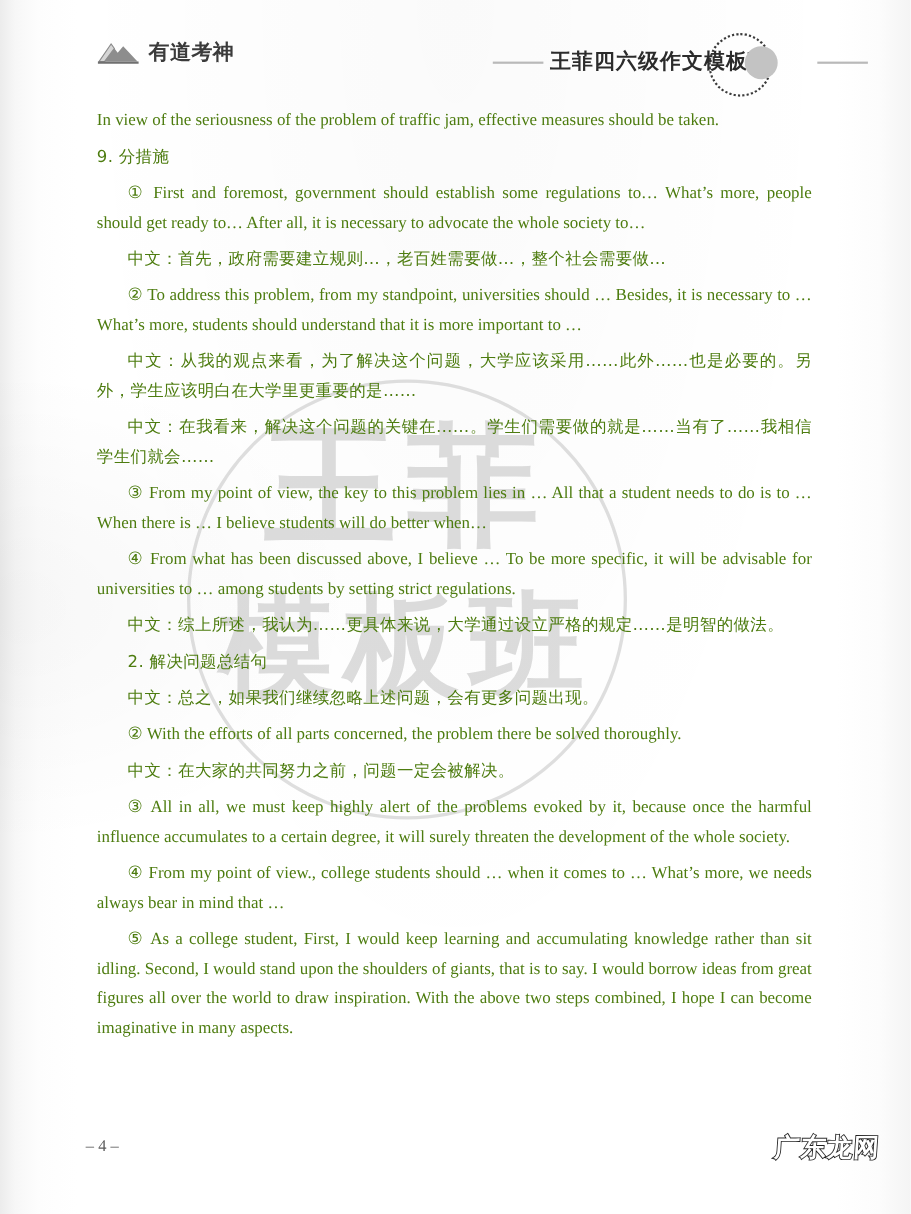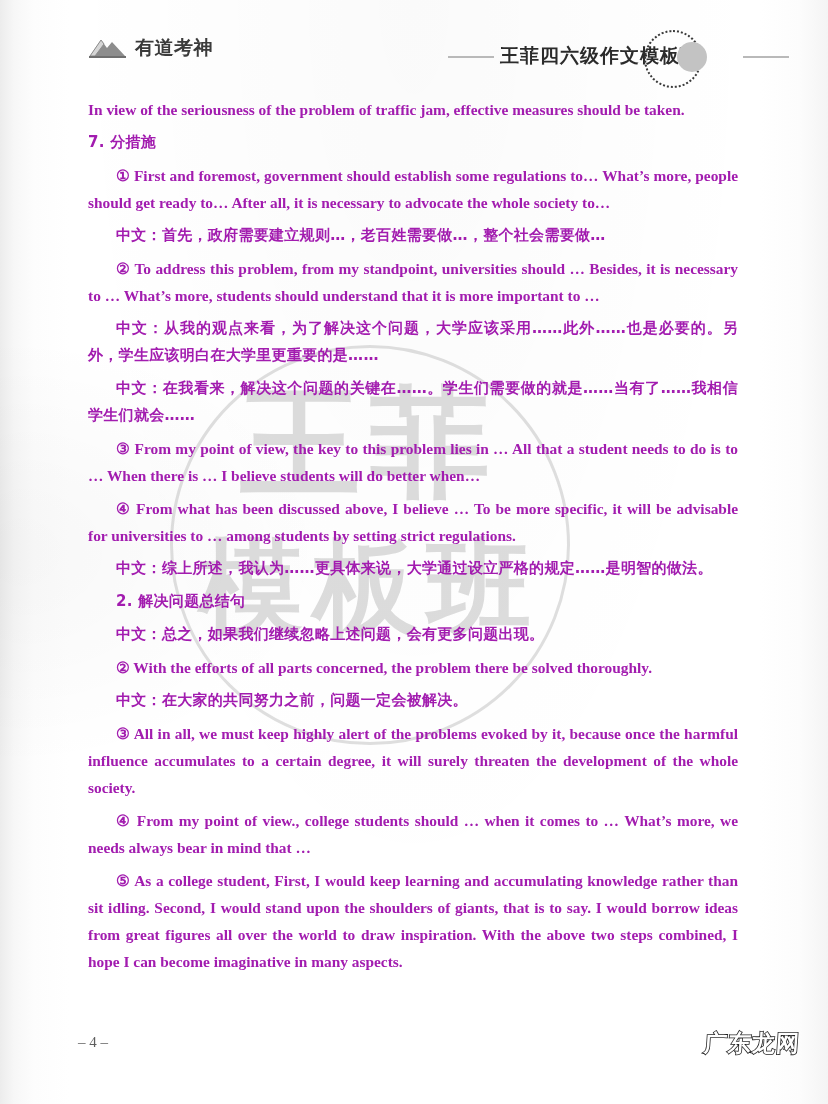--- a/index.html
+++ b/index.html
@@ -153,22 +153,21 @@
     letter-spacing: 1px;
     margin: 0 0 12px 0;
     color: #151515;
   }
   p.line {
     margin: 0 0 6px 0;
     font-size: 15.4px;
     line-height: 27px;
     text-align: justify;
     text-justify: inter-word;
-    color: #a21caf;
-    font-weight: bold;
+    color: #4d7c0f;
   }
   p.en { font-family: "Liberation Serif", "DejaVu Serif", serif; }
   p.cn {
     font-family: "DejaVu Sans", sans-serif;
     font-size: 15px;
     letter-spacing: 0.3px;
   }
   p.indent { text-indent: 28px; }
   p.noindent { text-indent: 0; }
 
@@ -234,21 +233,21 @@
     <div class="dot-ring"></div>
     <div class="gray-dot"></div>
     <div class="rule rule-right"></div>
   </div>
 
 </div>
 
 <div class="content">
   <div id="lines">
       <p class="line en noindent">In view of the seriousness of the problem of traffic jam, effective measures should be taken.</p>
-      <p class="line cn noindent">7. 分措施</p>
+      <p class="line cn noindent">9. 分措施</p>
       <p class="line en indent">① First and foremost, government should establish some regulations to… What’s more, people should get ready to… After all, it is necessary to advocate the whole society to…</p>
       <p class="line cn indent">中文：首先，政府需要建立规则…，老百姓需要做…，整个社会需要做…</p>
       <p class="line en indent">② To address this problem, from my standpoint, universities should … Besides, it is necessary to … What’s more, students should understand that it is more important to …</p>
       <p class="line cn indent">中文：从我的观点来看，为了解决这个问题，大学应该采用……此外……也是必要的。另外，学生应该明白在大学里更重要的是……</p>
       <p class="line cn indent">中文：在我看来，解决这个问题的关键在……。学生们需要做的就是……当有了……我相信学生们就会……</p>
       <p class="line en indent">③ From my point of view, the key to this problem lies in … All that a student needs to do is to … When there is … I believe  students will do better when…</p>
       <p class="line en indent">④ From what has been discussed above, I believe … To be more specific, it will be advisable for  universities to … among students by setting strict regulations.</p>
       <p class="line cn indent">中文：综上所述，我认为……更具体来说，大学通过设立严格的规定……是明智的做法。</p>
       <p class="line cn indent">2. 解决问题总结句</p>
       <p class="line cn indent">中文：总之，如果我们继续忽略上述问题，会有更多问题出现。</p>

